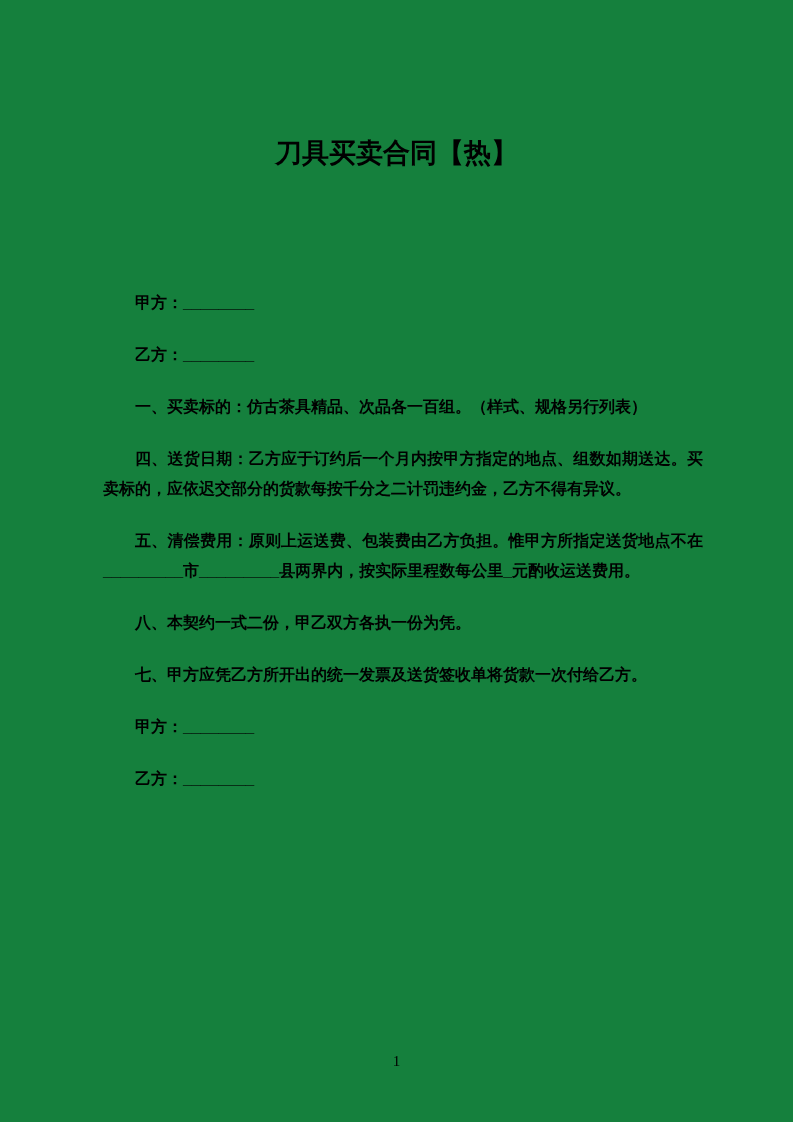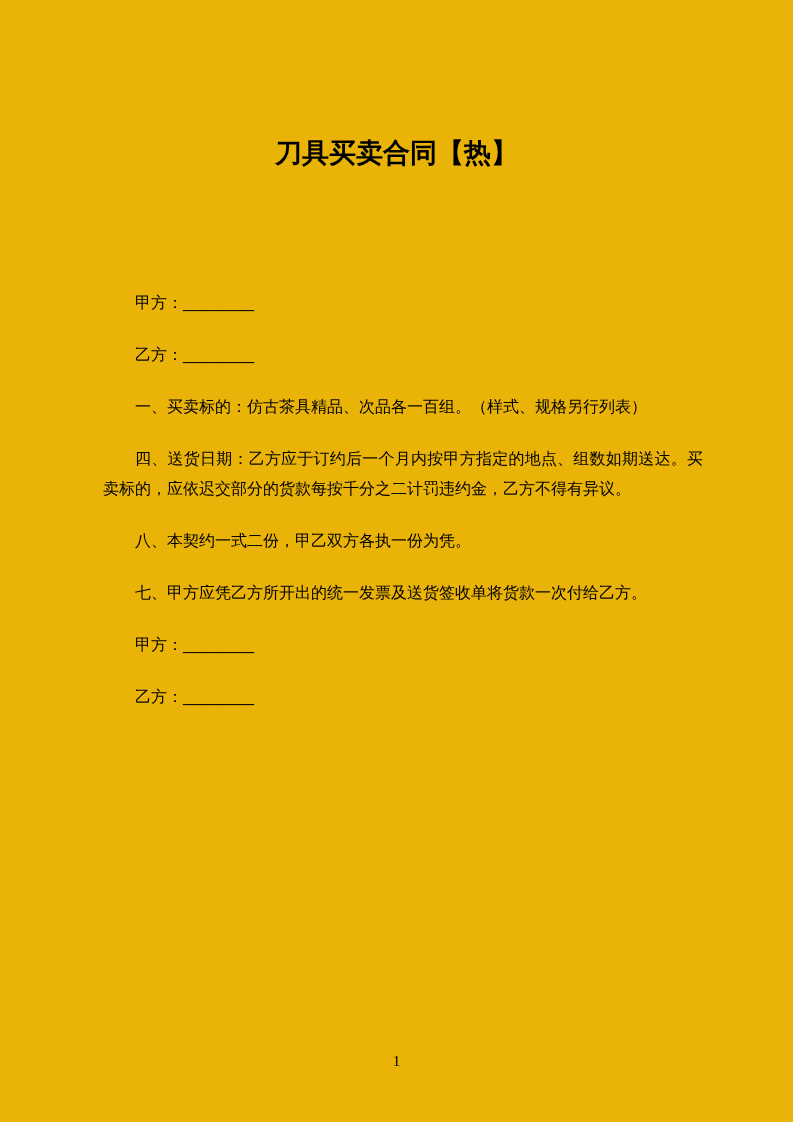--- a/index.html
+++ b/index.html
@@ -4,21 +4,21 @@
 <style>
   html, body {
     margin: 0;
     padding: 0;
     background: #ffffff;
   }
   .page {
     position: relative;
     width: 793px;
     height: 1122px;
-    background: #eab308;
+    background: #15803d;
     color: #000000;
     font-family: "Liberation Sans", sans-serif;
     overflow: hidden;
   }
   .doc-title {
     margin: 0 0 114px 0;
     padding-top: 132px;
     font-size: 27px;
     line-height: 42px;
     font-weight: bold;
@@ -29,20 +29,21 @@
     width: 600px;
     margin-left: 103px;
   }
   .para {
     margin: 22px 0 0 0;
     font-size: 16px;
     line-height: 30px;
     text-indent: 32px;
     text-align: justify;
     color: #000000;
+    font-weight: bold;
   }
   .para .blank {
     letter-spacing: 0;
     white-space: nowrap;
   }
   .page-number {
     position: absolute;
     top: 1051px;
     left: 0;
     right: 0;
@@ -65,20 +66,21 @@
     <p class="para"><span>甲方：</span><span class="blank">________</span></p>
 
     <p class="para"><span>乙方：</span><span class="blank">________</span></p>
 
     <p class="para">一、买卖标的：仿古茶具精品、次品各一百组。（样式、规格另行列表）</p>
 
 
 
     <p class="para">四、送货日期：乙方应于订约后一个月内按甲方指定的地点、组数如期送达。买卖标的，应依迟交部分的货款每按千分之二计罚违约金，乙方不得有异议。</p>
 
+    <p class="para">五、清偿费用：原则上运送费、包装费由乙方负担。惟甲方所指定送货地点不在_________市_________县两界内，按实际里程数每公里_元酌收运送费用。</p>
 
 
     <p class="para">八、本契约一式二份，甲乙双方各执一份为凭。</p>
 
     <p class="para">七、甲方应凭乙方所开出的统一发票及送货签收单将货款一次付给乙方。</p>
 
     <p class="para"><span>甲方：</span><span class="blank">________</span></p>
 
     <p class="para"><span>乙方：</span><span class="blank">________</span></p>
 

